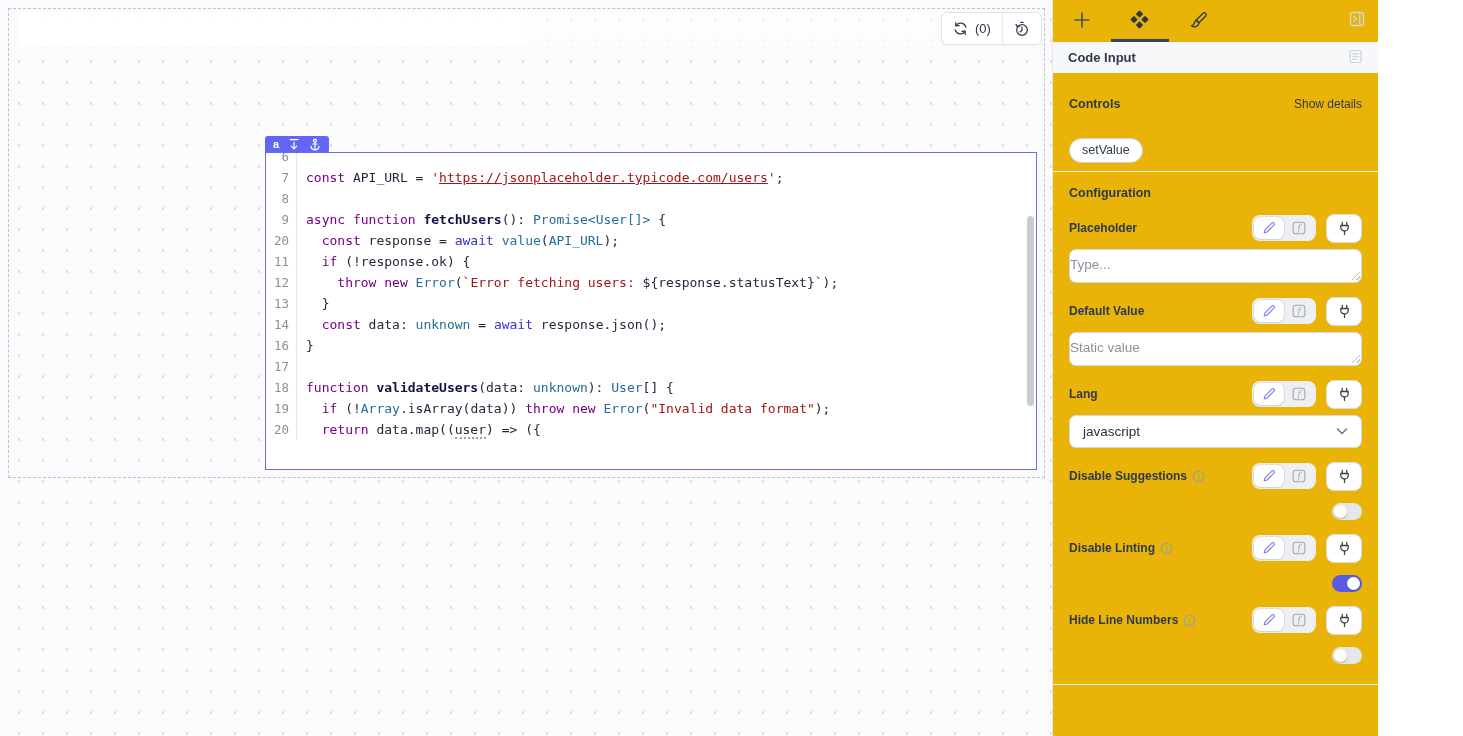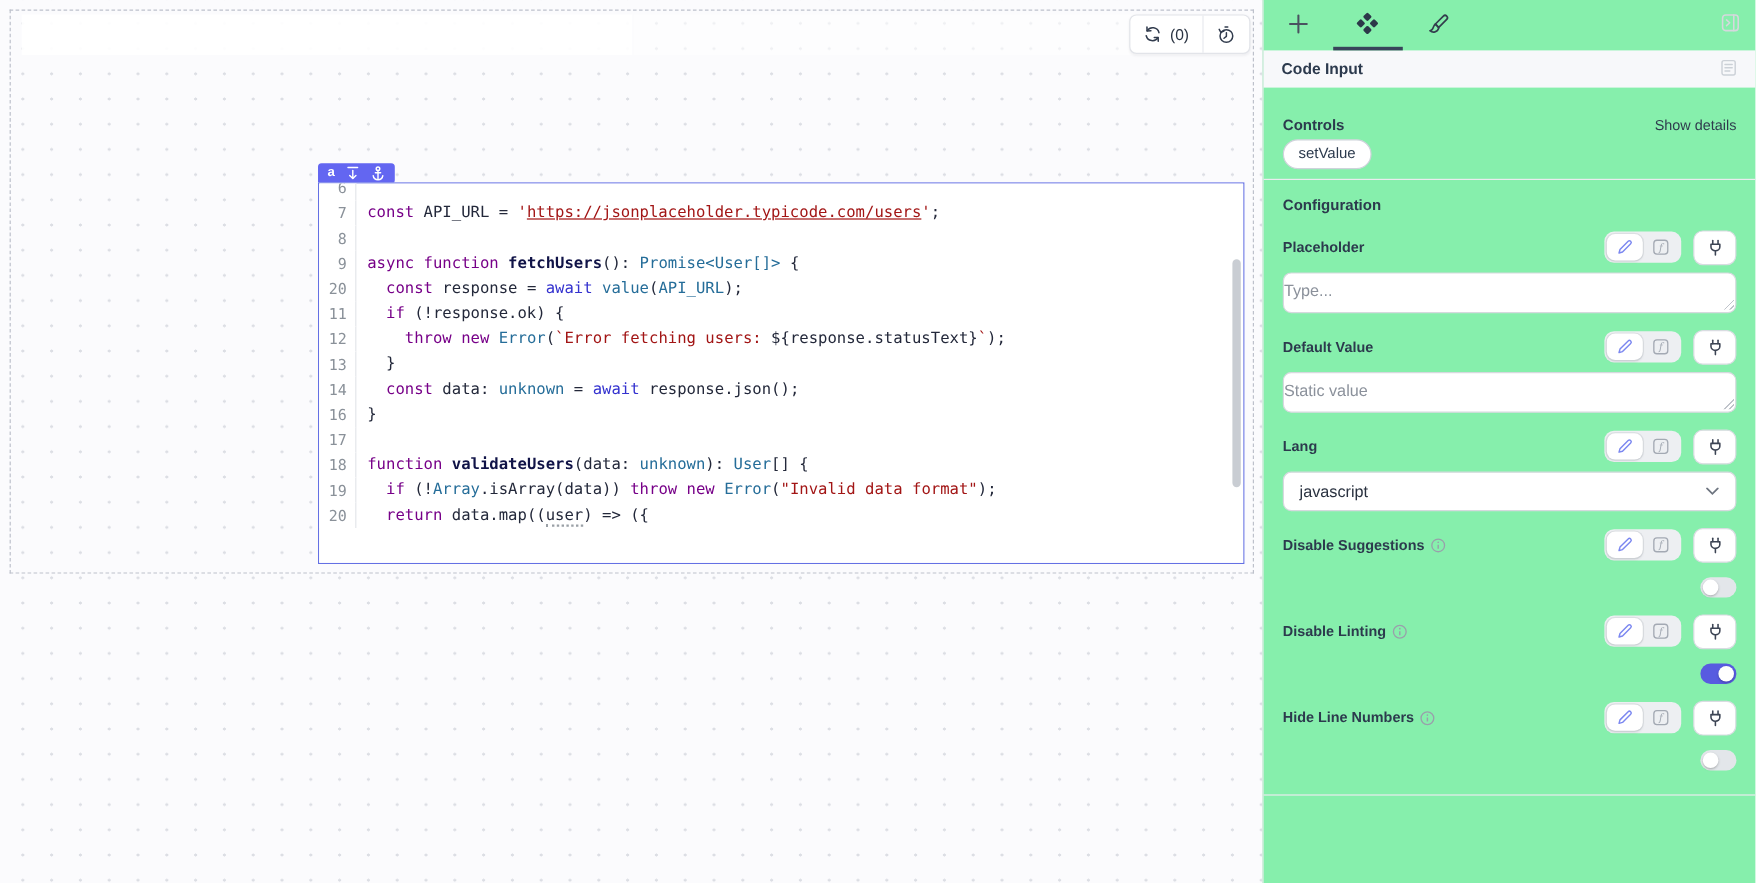--- a/index.html
+++ b/index.html
@@ -69,22 +69,22 @@
   .tk-pl  { color:var(--code-text, #23283a); }
   .tk-lint{ color:var(--code-text, #23283a); border-bottom:2px dotted #9aa0a6; }
 
   .code-scrollbar {
     position:absolute; right:2px; top:63px; width:7px; height:190px;
     background:#c9cdd3; border-radius:4px;
   }
 
   
   .panel {
-    position:absolute; left:1052px; top:0; width:411px; height:736px;
-    background:#86efac; border-left:1px solid #e7e9ec;
+    position:absolute; left:1052px; top:0; width:326px; height:736px;
+    background:#eab308; border-left:1px solid #e7e9ec;
   }
   .tabs { position:relative; height:42px; }
   .tab-btn {
     position:absolute; top:8px; width:26px; height:26px;
     display:flex; align-items:center; justify-content:center;
     background:none; border:none; cursor:pointer;
   }
   .tab-plus { left:16px; color:#4a5260; }
   .tab-widget { left:73px; color:#2c3849; }
   .tab-style { left:133px; color:#333d4d; }
@@ -95,21 +95,21 @@
     height:31px; background:#f7f8fa;
     display:flex; align-items:center; justify-content:space-between; padding:0 15px;
   }
   .panel-title { font-size:13px; font-weight:bold; color:#2c3a4d; }
   .doc-btn { background:none; border:none; color:#ccd1d7; display:flex; cursor:pointer; }
 
   .panel-body { padding:0 16px; }
   .controls-head { margin-top:24px; display:flex; align-items:flex-end; justify-content:space-between; }
   .sec-title { font-size:12.5px; font-weight:bold; color:#2c3a4d; }
   .details-link { font-size:12px; color:#2f3b4d; cursor:pointer; background:none; border:none; }
-  .chips { margin-top:5px; display:flex; gap:8px; }
+  .chips { margin-top:27px; display:flex; gap:8px; }
   .chip {
     padding:4px 12px 5px; border:1px solid #ced3da; border-radius:999px;
     background:#fff; font-size:12.5px; color:#2c3a4d; cursor:pointer;
   }
   .divider { margin:8px -16px 0; border:0; border-top:1px solid #eaecef; }
   .config-title { margin-top:14px; }
 
   .field { margin-top:13px; }
   .field-head { height:30px; display:flex; align-items:center; justify-content:space-between; }
   .field-label { display:flex; align-items:center; gap:5px; font-size:12px; font-weight:bold; color:#2c3a4d; }

